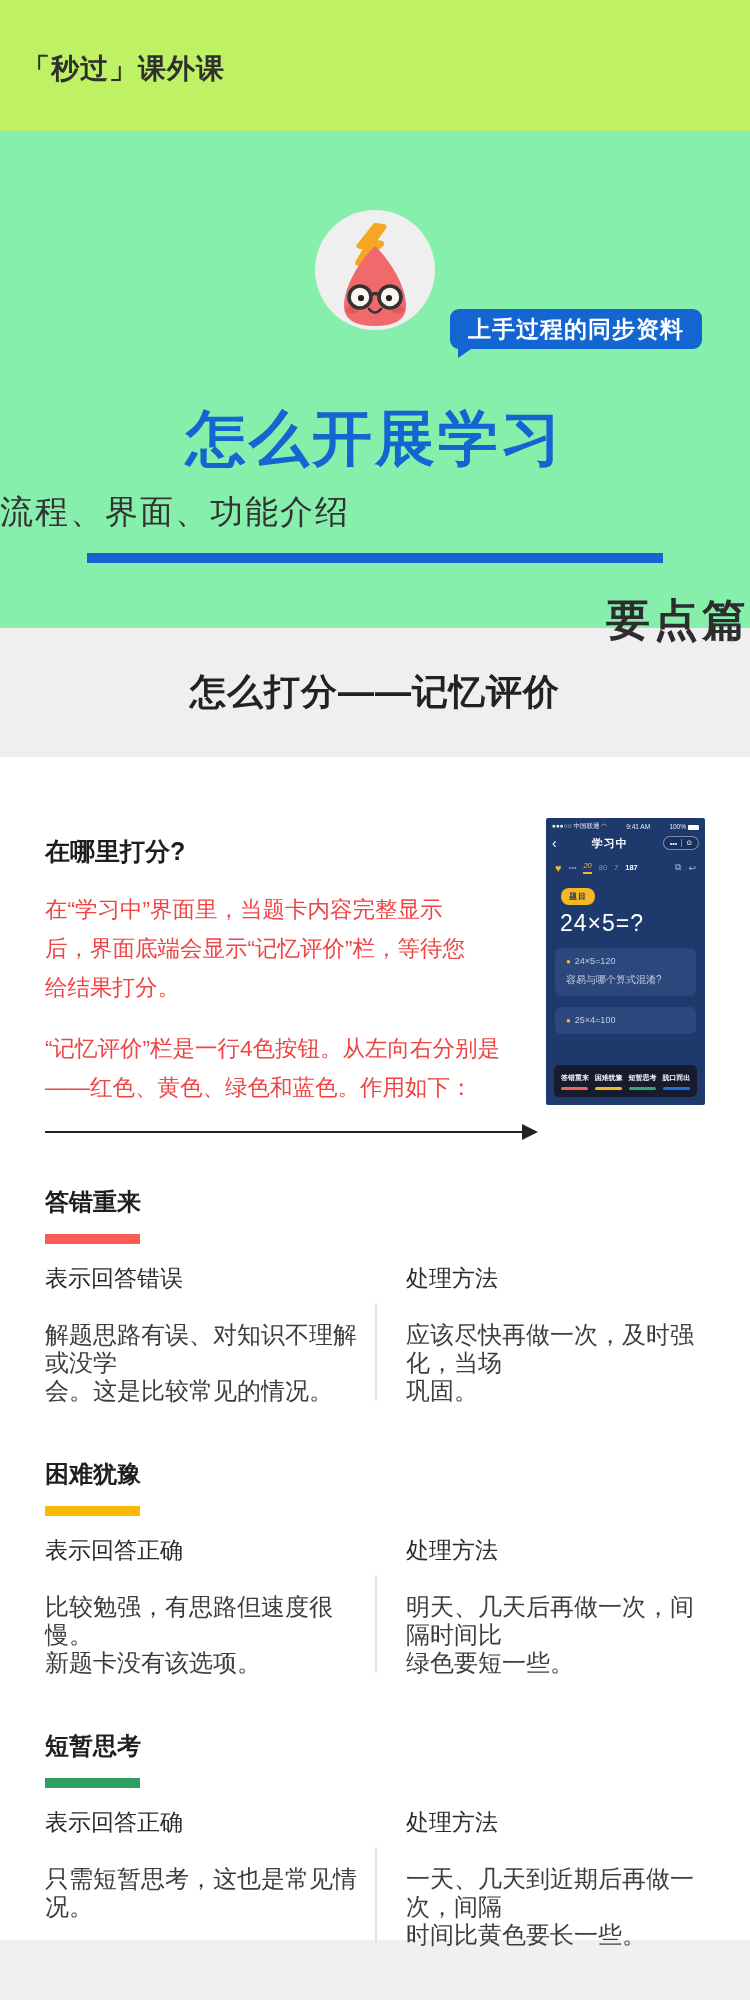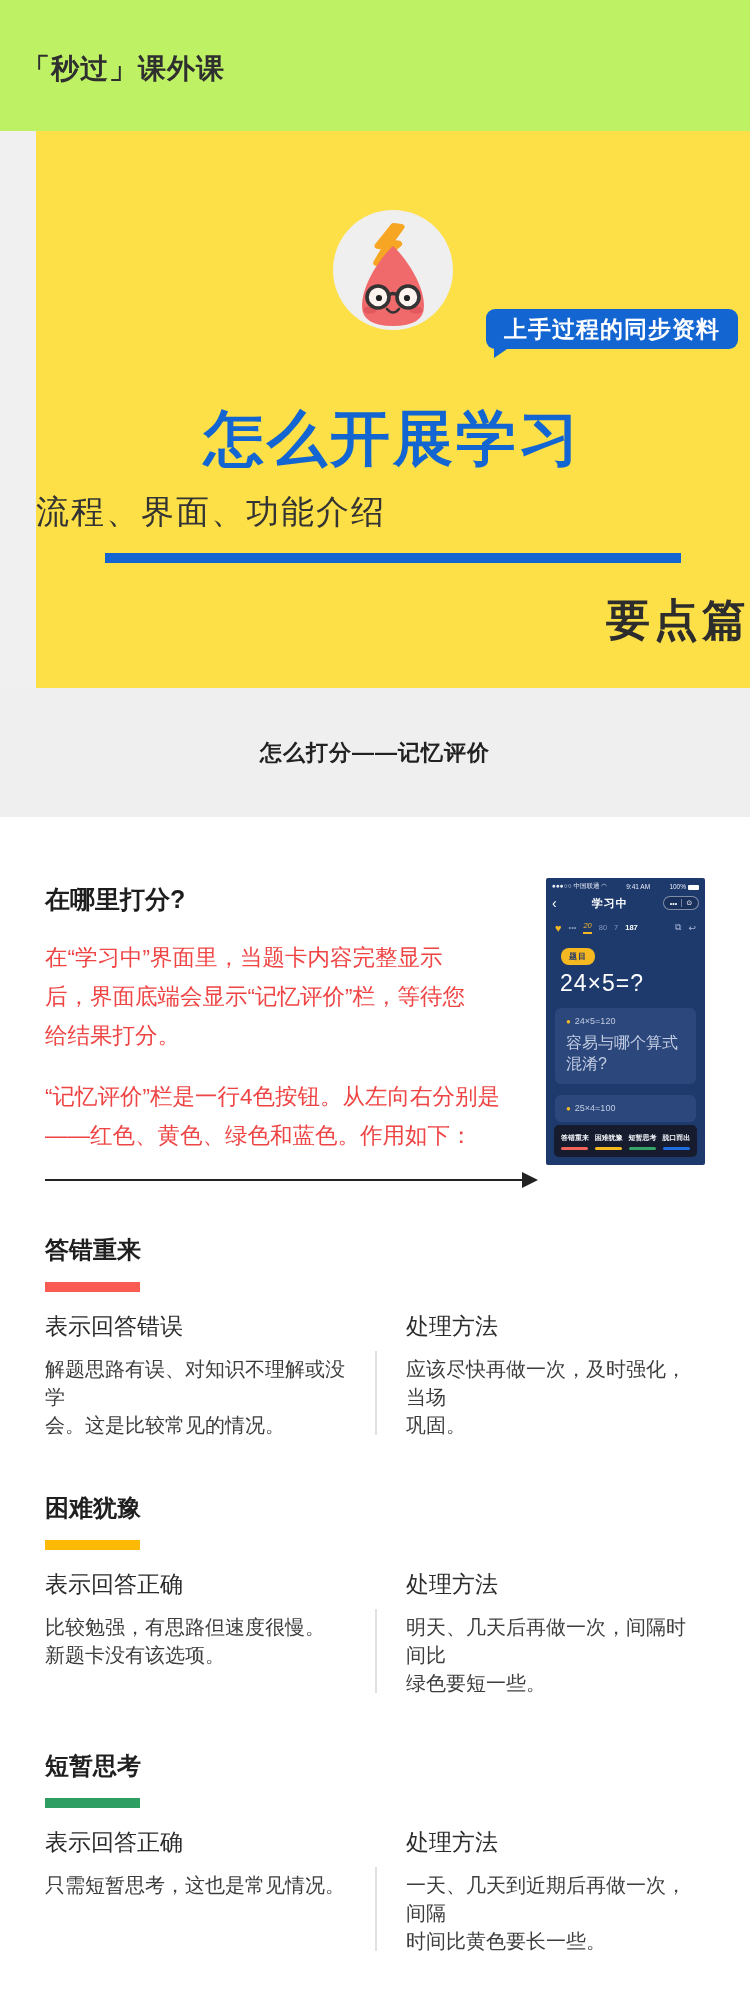--- a/index.html
+++ b/index.html
@@ -4,38 +4,38 @@
 <style>
   html,body{margin:0;padding:0;background:#dcdcde;}
   .page{position:relative;width:750px;height:2000px;margin:0 auto;background:#f0f0f1;
         font-family:"Liberation Sans","DejaVu Sans",sans-serif;color:#2b2b2b;overflow:hidden;}
 
   
   .top-header{height:131px;background:#bef264;}
   .top-header .doc-title{padding:50px 0 0 22px;font-size:28px;font-weight:600;color:#2f2f2f;letter-spacing:1px;}
 
   
-  .hero{position:relative;height:557px;background:#fde047;margin-left:36px;}
+  .hero{position:relative;height:497px;background:#86efac;}
   .avatar{position:relative;width:120px;height:120px;margin:0 auto;top:79px;border-radius:50%;
           background:#efefef;overflow:hidden;}
   .badge{position:absolute;left:450px;top:178px;height:40px;padding:0 18px;background:#1365d2;
          border-radius:9px;color:#fff;font-size:23px;font-weight:bold;line-height:40px;letter-spacing:1px;}
   .badge::after{content:'';position:absolute;left:8px;bottom:-9px;width:0;height:0;
          border-top:11px solid #1365d2;border-right:16px solid transparent;}
   .hero-title{margin-top:148px;text-align:center;font-size:60px;font-weight:bold;color:#1365d2;letter-spacing:3px;}
   .hero-sub{margin-top:10px;text-align:left;font-size:33px;color:#333;letter-spacing:2px;}
   .hero-bar{width:576px;height:10px;margin:18px auto 0;background:#1365d2;}
   .hero-tag{margin-top:28px;text-align:right;font-size:44px;font-weight:600;color:#2d2d2d;letter-spacing:4px;}
 
   
   .band{height:129px;background:#efeff0;display:flex;align-items:center;justify-content:center;}
-  .band .band-title{font-size:22px;font-weight:bold;color:#222;letter-spacing:1px;}
-
-  
-  .content{position:relative;background:#fff;height:1183px;padding:4px 45px;box-sizing:border-box;}
+  .band .band-title{font-size:36px;font-weight:bold;color:#222;letter-spacing:1px;}
+
+  
+  .content{position:relative;background:#fff;height:1183px;padding:16px 45px;box-sizing:border-box;}
   .q-head{padding-top:62px;font-size:25px;font-weight:bold;color:#1d1d1d;}
   .para{margin-top:22px;width:495px;font-size:22.5px;line-height:39px;color:#ef4444;white-space:pre-line;}
   .arrow-line{position:relative;margin-top:24px;width:478px;height:2px;background:#222;}
   .arrow-line::after{content:'';position:absolute;right:-15px;top:-7px;width:0;height:0;
       border-left:16px solid #222;border-top:8px solid transparent;border-bottom:8px solid transparent;}
 
   
   .phone{position:absolute;top:61px;right:45px;width:159px;height:287px;background:#1e3a6d;
          border-radius:2px;overflow:hidden;font-family:"Liberation Sans","DejaVu Sans",sans-serif;}
   .p-status{display:flex;justify-content:space-between;align-items:center;padding:4px 6px 1px;
@@ -52,35 +52,35 @@
   .p-num-active{color:#f6b821;border-bottom:2px solid #f6b821;padding-bottom:2px;font-style:italic;}
   .p-num-total{color:#fff;font-weight:bold;}
   .p-spacer{flex:1;}
   .p-icon{color:#a9b7d6;font-size:9px;}
   .p-qtag{display:inline-block;margin:10px 0 0 15px;background:#f6b821;color:#24396a;
           font-size:8px;font-weight:bold;padding:3px 8px;border-radius:8px;letter-spacing:1px;}
   .p-question{margin:5px 0 0 14px;font-size:23px;font-weight:500;color:#fff;letter-spacing:1px;}
   .p-card{margin:11px 9px 0;background:#2b477b;border-radius:6px;padding:8px 11px 9px;color:#c3cde3;}
   .p-card .dot{color:#f6b821;font-size:8px;margin-right:4px;}
   .p-card .l1{font-size:9px;}
-  .p-card .l2{font-size:16px;margin-top:7px;}
+  .p-card .l2{font-size:10px;margin-top:7px;}
   .p-bottom{position:absolute;left:8px;right:8px;bottom:8px;background:#161c2e;border-radius:5px;
             display:flex;justify-content:space-around;padding:8px 4px 7px;}
   .p-btn{display:flex;flex-direction:column;align-items:center;}
   .p-btn .lbl{font-size:7px;color:#f0f2f7;font-weight:bold;}
   .p-btn .ubar{width:27px;height:3.5px;border-radius:2px;margin-top:4px;}
 
   
   .rating{margin-top:53px;}
   .rating:first-of-type{margin-top:50px;}
   .r-title{font-size:24px;font-weight:bold;color:#1f1f1f;}
   .r-bar{width:95px;height:10px;margin-top:16px;}
   .r-grid{display:grid;grid-template-columns:330px 1fr;column-gap:31px;margin-top:19px;}
   .r-sub{font-size:23px;color:#2b2b2b;}
-  .r-body{margin-top:13px;font-size:20px;line-height:28px;color:#3d3d3d;max-width:316px;white-space:pre-line;}
+  .r-body{margin-top:27px;font-size:24px;line-height:28px;color:#3d3d3d;max-width:316px;white-space:pre-line;}
   .r-col-right{position:relative;}
   .r-col-right .r-body::before{content:'';position:absolute;left:-31px;top:40px;bottom:4px;width:2px;background:#e1e1e1;}
 </style>
 </head>
 <body>
 
 <div class="page">
 
   <div class="top-header">
     <div class="doc-title">「秒过」课外课</div>

